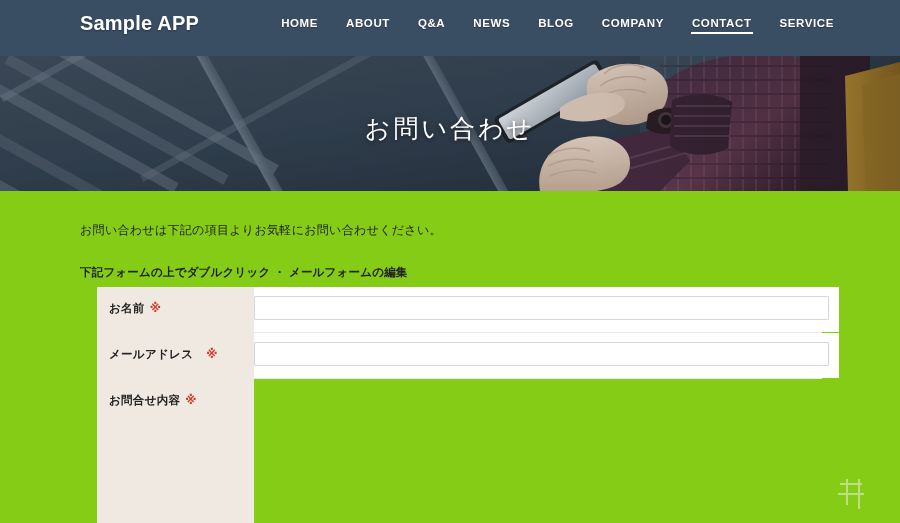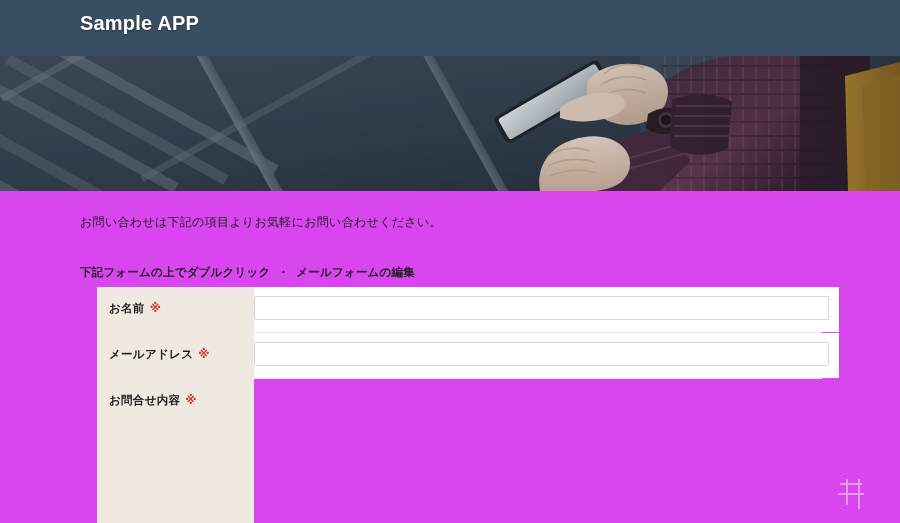--- a/index.html
+++ b/index.html
@@ -6,21 +6,21 @@
   html, body {
     margin: 0; padding: 0;
     width: 900px; height: 523px;
     background: #ffffff;
     font-family: "Liberation Sans", "DejaVu Sans", sans-serif;
     overflow: hidden;
   }
   #page {
     position: relative;
     width: 900px; height: 523px;
-    background: #d946ef;
+    background: #84cc16;
   }
 
   
   .site-header {
     position: absolute; top: 0; left: 0;
     width: 900px; height: 56px;
     background: #3a4e63;
     display: flex; align-items: center;
   }
   .brand {
@@ -83,33 +83,32 @@
   }
 
   
   .content {
     position: absolute;
     top: 191px; left: 0;
     width: 900px;
     padding: 0;
   }
   .intro {
-    position: absolute; left: 80px; top: 20px;
+    position: absolute; left: 80px; top: 28px;
     font-size: 12px; color: #222;
     line-height: 22px;
     letter-spacing: .3px;
   }
   .intro div { white-space: nowrap; }
   .edit-note {
     position: absolute; left: 80px; top: 74px;
     font-size: 11.5px; color: #222;
     font-weight: bold;
     letter-spacing: .2px;
     white-space: nowrap;
-    font-family: Liberation Mono, monospace;
   }
 
   
   .form-table {
     position: absolute;
     left: 78px; top: 96px;
     width: 744px;
   }
   .form-row {
     display: flex;
@@ -158,21 +157,21 @@
     background: #fff;
     font-family: inherit;
     font-size: 12px;
     padding: 4px 6px;
     outline: none;
     resize: both;
     border-radius: 1px;
     display: block;
   }
   .row-name .form-label, .row-name .form-field { height: 45px; }
-  .row-mail .form-label, .row-mail .form-field { height: 45px; }
+  .row-mail .form-label, .row-mail .form-field { height: 45px; gap: 8px; }
   .row-body .form-label { height: 93px; }
   .row-body .form-field { height: 93px; }
 
   
   .ghost-mark {
     position: absolute;
     left: 838px; top: 288px;
     width: 28px; height: 30px;
     opacity: .5;
     z-index: 2;
@@ -181,20 +180,30 @@
     position: absolute; background: #f2f2f2;
   }
 </style>
 </head>
 <body>
 
 <div id="page">
 
   <div class="site-header">
     <div class="brand">Sample APP</div>
+    <nav class="main-nav">
+      <div class="nav-item">HOME</div>
+      <div class="nav-item">ABOUT</div>
+      <div class="nav-item">Q&amp;A</div>
+      <div class="nav-item">NEWS</div>
+      <div class="nav-item">BLOG</div>
+      <div class="nav-item">COMPANY</div>
+      <div class="nav-item active">CONTACT</div>
+      <div class="nav-item">SERVICE</div>
+    </nav>
   </div>
 
   <div class="hero">
     <svg class="hero-art" viewBox="0 0 900 135" preserveAspectRatio="none">
       <defs>
         <linearGradient id="gTrackBg" x1="0" y1="0" x2="1" y2="1">
           <stop offset="0%" stop-color="#51606e"></stop>
           <stop offset="45%" stop-color="#3e4f5e"></stop>
           <stop offset="100%" stop-color="#26303a"></stop>
         </linearGradient>
@@ -295,20 +304,21 @@
       <path d="M672 44 C690 36 716 36 732 46 L728 92 C710 102 684 100 670 90 Z" fill="#3d2536"></path>
       <g opacity=".3">
         <path d="M676 50 L730 50 M674 60 L730 60 M674 70 L730 70 M674 80 L730 80" stroke="#a2778e" stroke-width="2"></path>
       </g>
 
       <rect x="600" y="0" width="300" height="135" fill="url(#gDark)" opacity=".5"></rect>
 
       <rect x="0" y="0" width="900" height="135" fill="rgba(20,28,38,.12)"></rect>
     </svg>
 
+    <div class="hero-title">お問い合わせ</div>
     <div class="hero-watermark">SAMPLE</div>
   </div>
 
   <div class="content">
 
     <div class="intro">
       <div>お問い合わせは下記の項目よりお気軽にお問い合わせください。</div>
     </div>
 
     <div class="edit-note">下記フォームの上でダブルクリック ・ メールフォームの編集</div>

